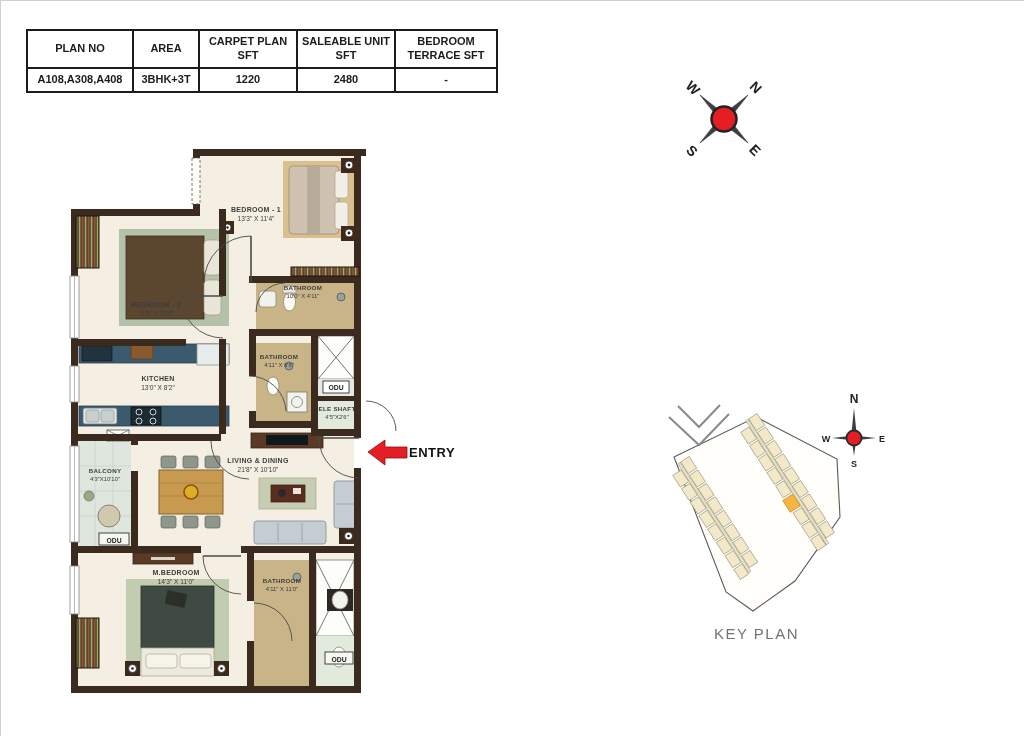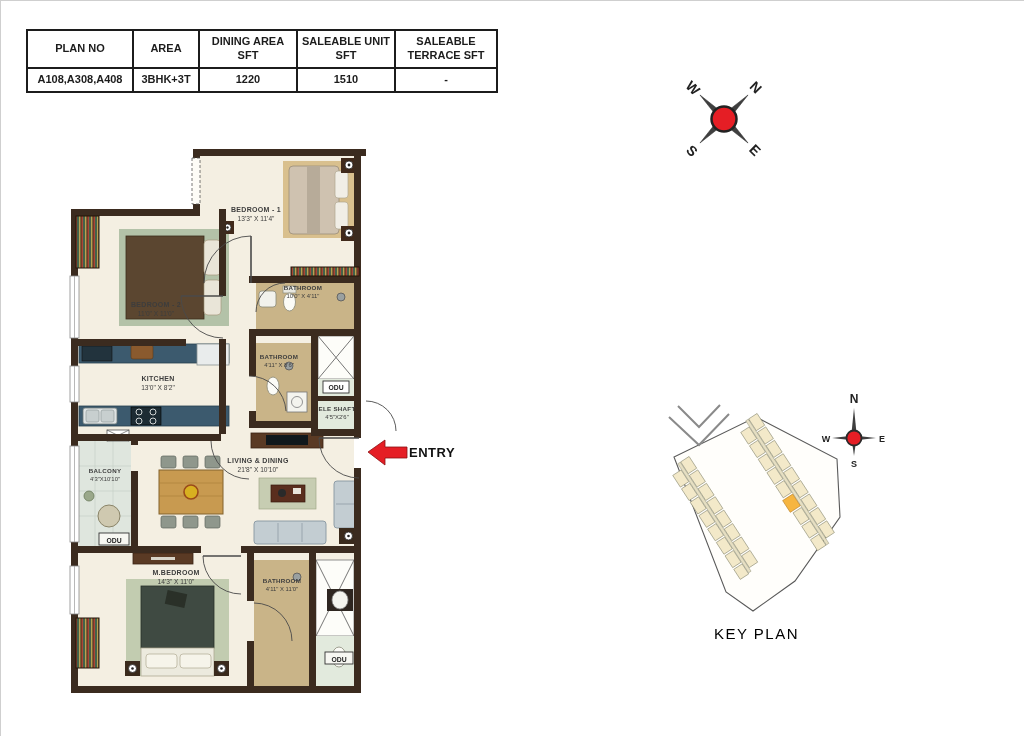--- a/index.html
+++ b/index.html
@@ -11,52 +11,52 @@
     font-size:11px;font-weight:bold;line-height:1.25;white-space:pre-line;padding:1px 4px;
   }
   .unit-table th{height:34px;}
   .unit-table td{height:20px;margin-left:40px;}
   .cw0{width:96px}.cw1{width:56px}.cw2{width:88px}.cw3{width:88px}.cw4{width:92px}
   
   .plan-svg{position:absolute;left:50px;top:133px;}
   .compass-main{position:absolute;left:665px;top:58px;}
   .keyplan-svg{position:absolute;left:648px;top:386px;}
   .keyplan-title{position:absolute;left:648px;top:624px;width:215px;text-align:center;
-    font-size:15px;letter-spacing:1.5px;color:#000000;font-weight:normal;}
+    font-size:15px;letter-spacing:1.5px;color:#737373;font-weight:normal;}
   svg text{font-family:"Liberation Sans",sans-serif;}
   .room-name{font-size:7px;fill:#3d3d3d;font-weight:bold;text-anchor:middle;letter-spacing:.3px;}
   .room-dims{font-size:6.6px;fill:#3d3d3d;text-anchor:middle;}
   .small-name{font-size:6.2px;}
   .small-dims{font-size:5.9px;}
   .odu-text{font-size:6.8px;font-weight:bold;fill:#222;text-anchor:middle;}
   .entry-text{font-size:13px;font-weight:bold;fill:#111;letter-spacing:.5px;}
   .compass-letter{fill:#222;font-weight:bold;text-anchor:middle;}
 </style>
 </head>
 <body>
 
 <div class="page">
 
   <table class="unit-table">
     <tbody>
         <tr>
       <th class="cw0">PLAN NO</th>
       <th class="cw1">AREA</th>
-      <th class="cw2">DINING AREA
+      <th class="cw2">CARPET PLAN
 SFT</th>
       <th class="cw3">SALEABLE UNIT
 SFT</th>
-      <th class="cw4">SALEABLE
+      <th class="cw4">BEDROOM
 TERRACE  SFT</th>
     </tr>
     <tr>
       <td>A108,A308,A408</td>
       <td>3BHK+3T</td>
       <td>1220</td>
-      <td>1510</td>
+      <td>2480</td>
       <td>-</td>
     </tr>
   </tbody>
     </table>
 
   <svg class="plan-svg" width="420" height="570" viewBox="0 0 420 570">
     <defs>
       <pattern id="wardrobe" width="6" height="12" patternUnits="userSpaceOnUse">
         <rect width="6" height="12" fill="#3a2418"></rect>
         <rect x="0.5" width="1.4" height="12" fill="#b54a3a"></rect>

